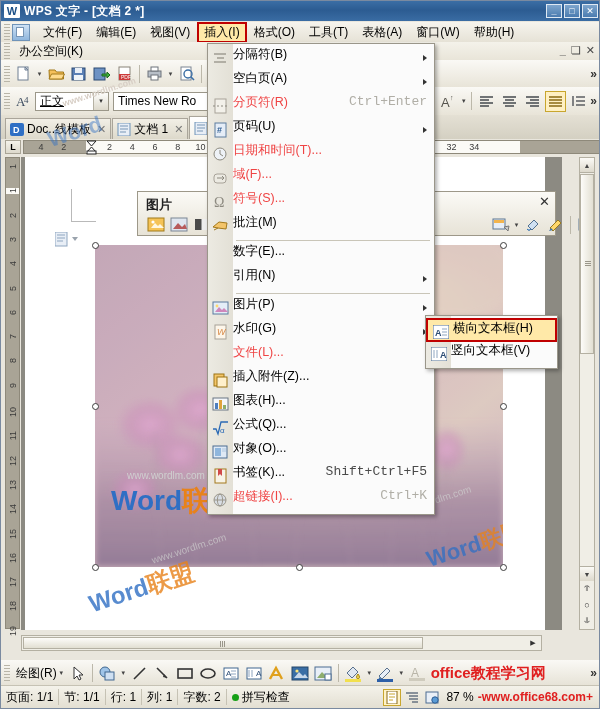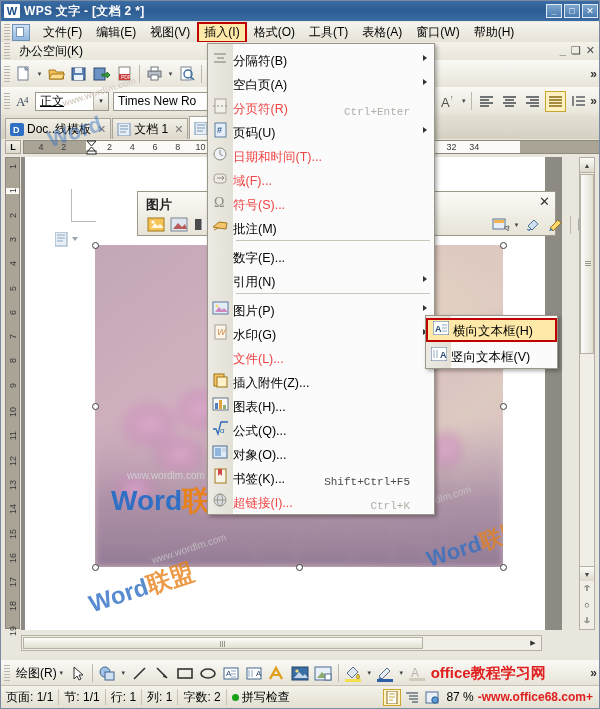--- a/index.html
+++ b/index.html
@@ -108,25 +108,25 @@
   .picbar-title{position:absolute;left:8px;top:4px;font-size:13px;font-weight:bold;color:#222;}
   .picbar-x{position:absolute;right:5px;top:2px;font-size:13px;font-weight:bold;color:#333;}
   .picbar-row{position:absolute;left:6px;top:22px;display:flex;align-items:center;}
 
   
   .dropdown{position:absolute;left:206px;top:42px;width:228px;
     background:#fbfbfb;border:1px solid #9a968a;box-sizing:border-box;
     box-shadow:2px 2px 4px rgba(0,0,0,.32);z-index:50;}
   .dd-gutter{position:absolute;left:0;top:0;width:25px;height:100%;
     background:linear-gradient(to right,#eceae2,#e3e0d6);}
-  .ddrow{position:relative;height:24px;display:flex;align-items:flex-end;z-index:2;}
+  .ddrow{position:relative;height:24px;display:flex;align-items:flex-start;z-index:2;}
   .ddrow .dicon{width:25px;height:24px;display:flex;align-items:center;justify-content:center;flex:0 0 25px;}
   .ddrow .dlabel{font-size:12.5px;color:#000;white-space:nowrap;}
   .ddrow.dim .dlabel{color:#ef4444;}
-  .ddrow .dkey{margin-left:auto;margin-right:24px;font-size:11px;color:#4a4a4a;
+  .ddrow .dkey{margin-left:auto;margin-right:7px;font-size:13px;color:#4a4a4a;
     font-family:"Liberation Mono","DejaVu Sans Mono",monospace;}
   .ddrow.dim .dkey{color:#b0aea6;}
   .ddrow .darrow{position:absolute;right:7px;top:9px;width:0;height:0;
     border-left:4px solid #333;border-top:3.5px solid transparent;border-bottom:3.5px solid transparent;}
   .ddrow.hl{background:#ffe9a8;border:2px solid #c00000;height:24px;box-sizing:border-box;}
   .ddsep{height:1px;background:#c9c5b8;margin:2px 4px 2px 28px;position:relative;z-index:2;}
 
   .submenu{position:absolute;left:424px;top:314px;width:133px;background:#fbfbfb;
     border:1px solid #9a968a;box-sizing:border-box;box-shadow:2px 2px 4px rgba(0,0,0,.32);z-index:60;}
   .submenu .dd-gutter{width:25px;}

